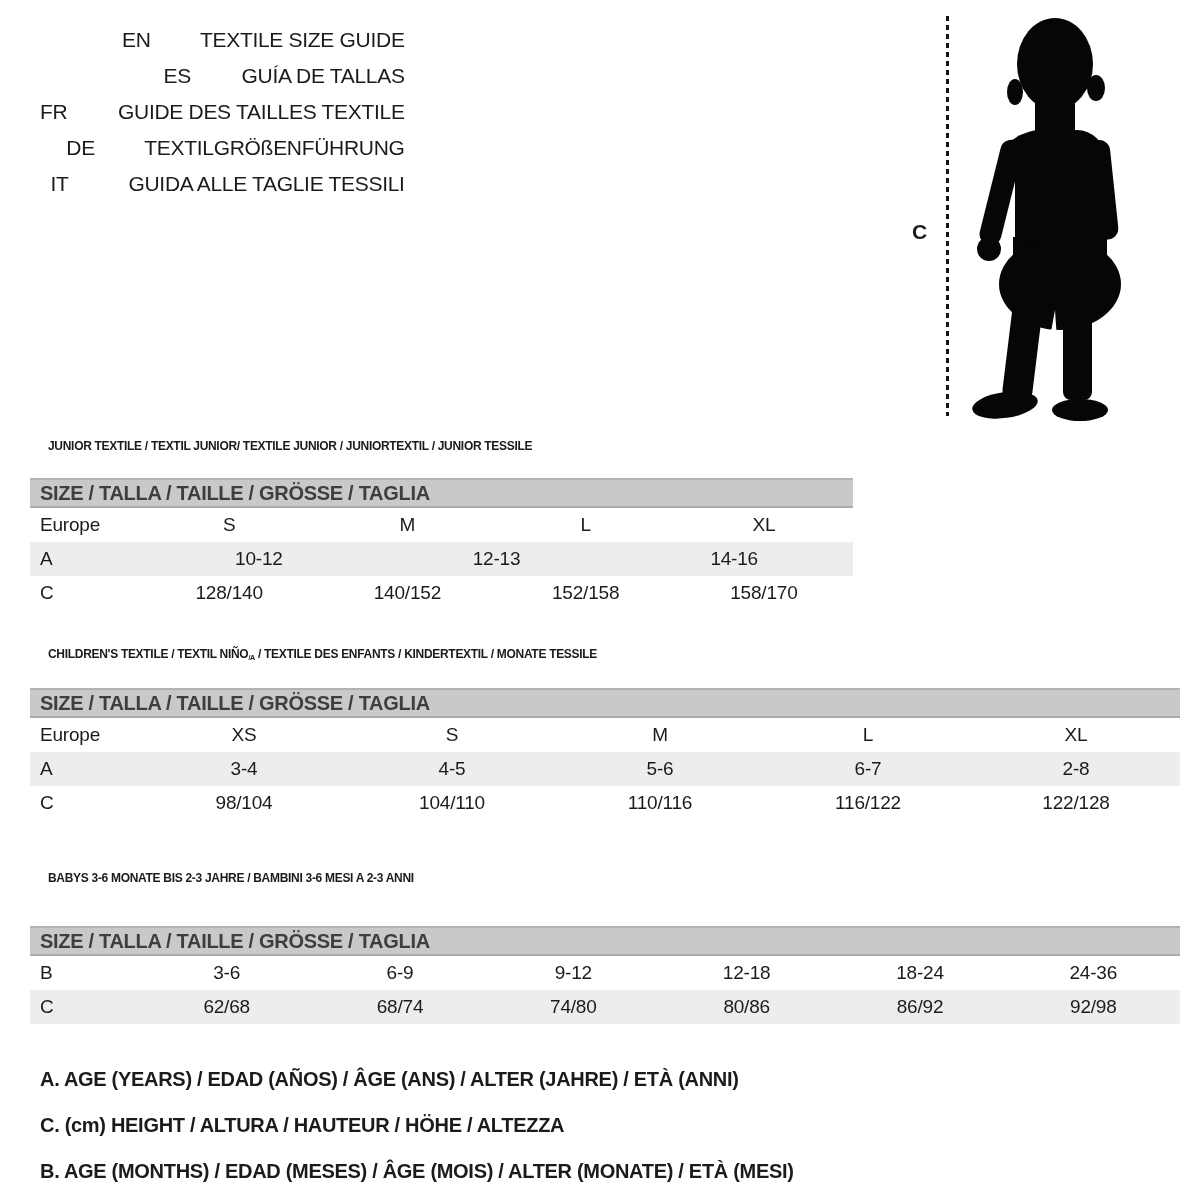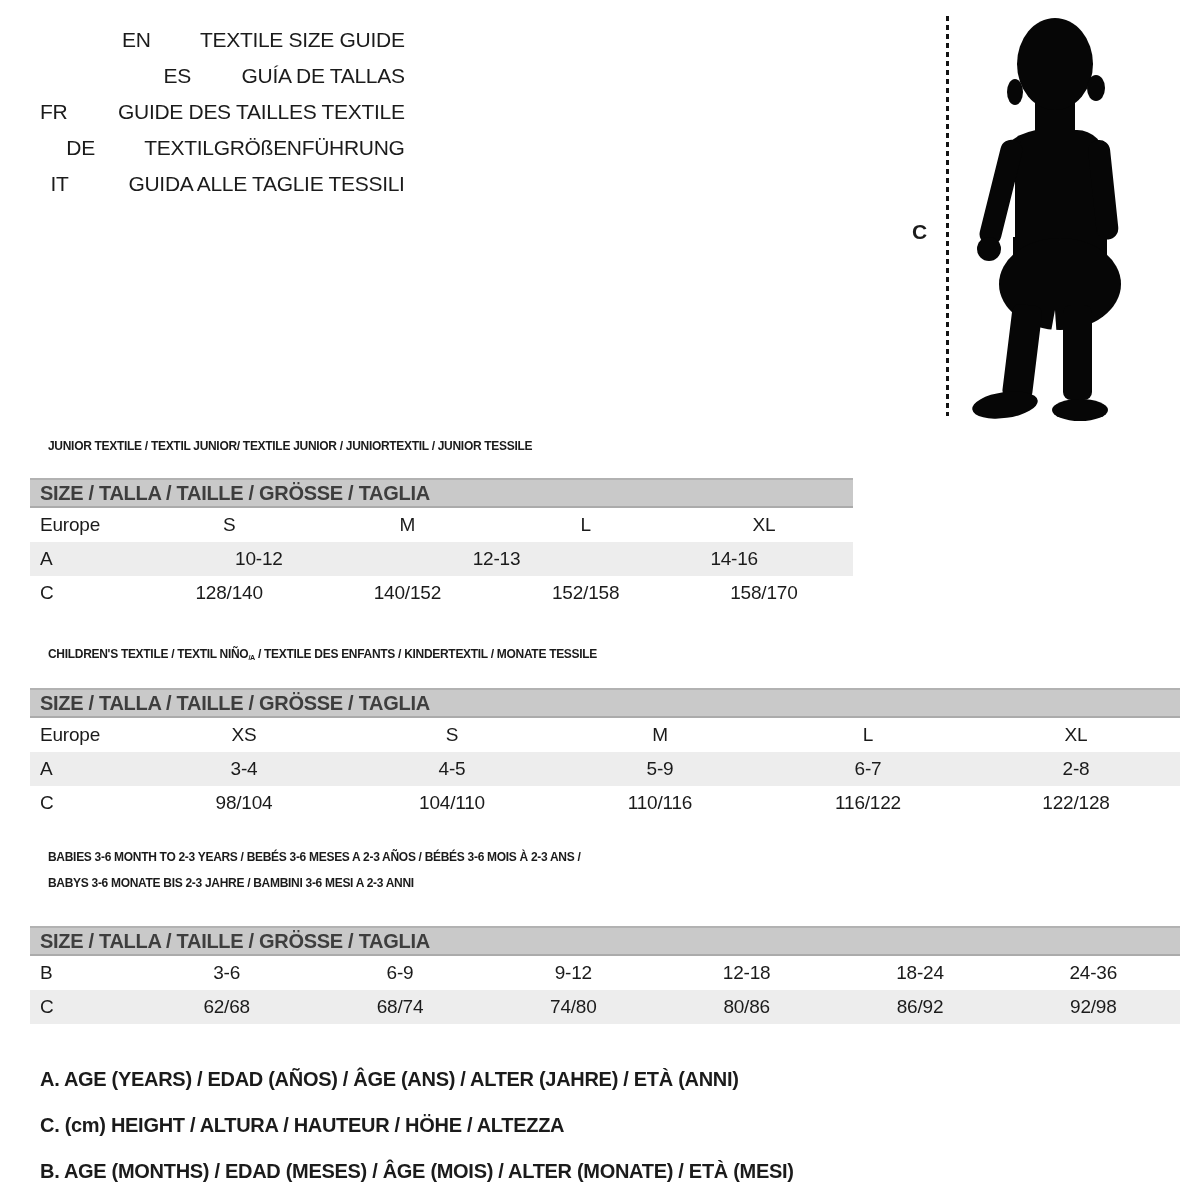--- a/index.html
+++ b/index.html
@@ -129,37 +129,36 @@
     <div class="tcell">XS</div>
     <div class="tcell">S</div>
     <div class="tcell">M</div>
     <div class="tcell">L</div>
     <div class="tcell">XL</div>
   </div>
   <div class="trow alt">
     <div class="tlabel">A</div>
     <div class="tcell">3-4</div>
     <div class="tcell">4-5</div>
-    <div class="tcell">5-9</div>
+    <div class="tcell">5-6</div>
     <div class="tcell">6-7</div>
     <div class="tcell">2-8</div>
   </div>
   <div class="trow">
     <div class="tlabel">C</div>
     <div class="tcell">98/104</div>
     <div class="tcell">104/110</div>
     <div class="tcell">110/116</div>
     <div class="tcell">116/122</div>
     <div class="tcell">122/128</div>
   </div>
 </div>
 
 <div class="section-title" style="top:846px">
-  <div>BABIES 3-6 MONTH TO 2-3 YEARS / BEBÉS 3-6 MESES A 2-3 AÑOS / BÉBÉS 3-6 MOIS À 2-3 ANS /</div>
-  <div style="margin-top:4px">BABYS 3-6 MONATE BIS 2-3 JAHRE / BAMBINI 3-6 MESI A 2-3 ANNI</div>
+  <div style="margin-top:21px">BABYS 3-6 MONATE BIS 2-3 JAHRE / BAMBINI 3-6 MESI A 2-3 ANNI</div>
 </div>
 <div class="table" id="babies-table">
   <div class="thead">SIZE / TALLA / TAILLE / GRÖSSE / TAGLIA</div>
   <div class="trow">
     <div class="tlabel">B</div>
     <div class="tcell">3-6</div>
     <div class="tcell">6-9</div>
     <div class="tcell">9-12</div>
     <div class="tcell">12-18</div>
     <div class="tcell">18-24</div>

